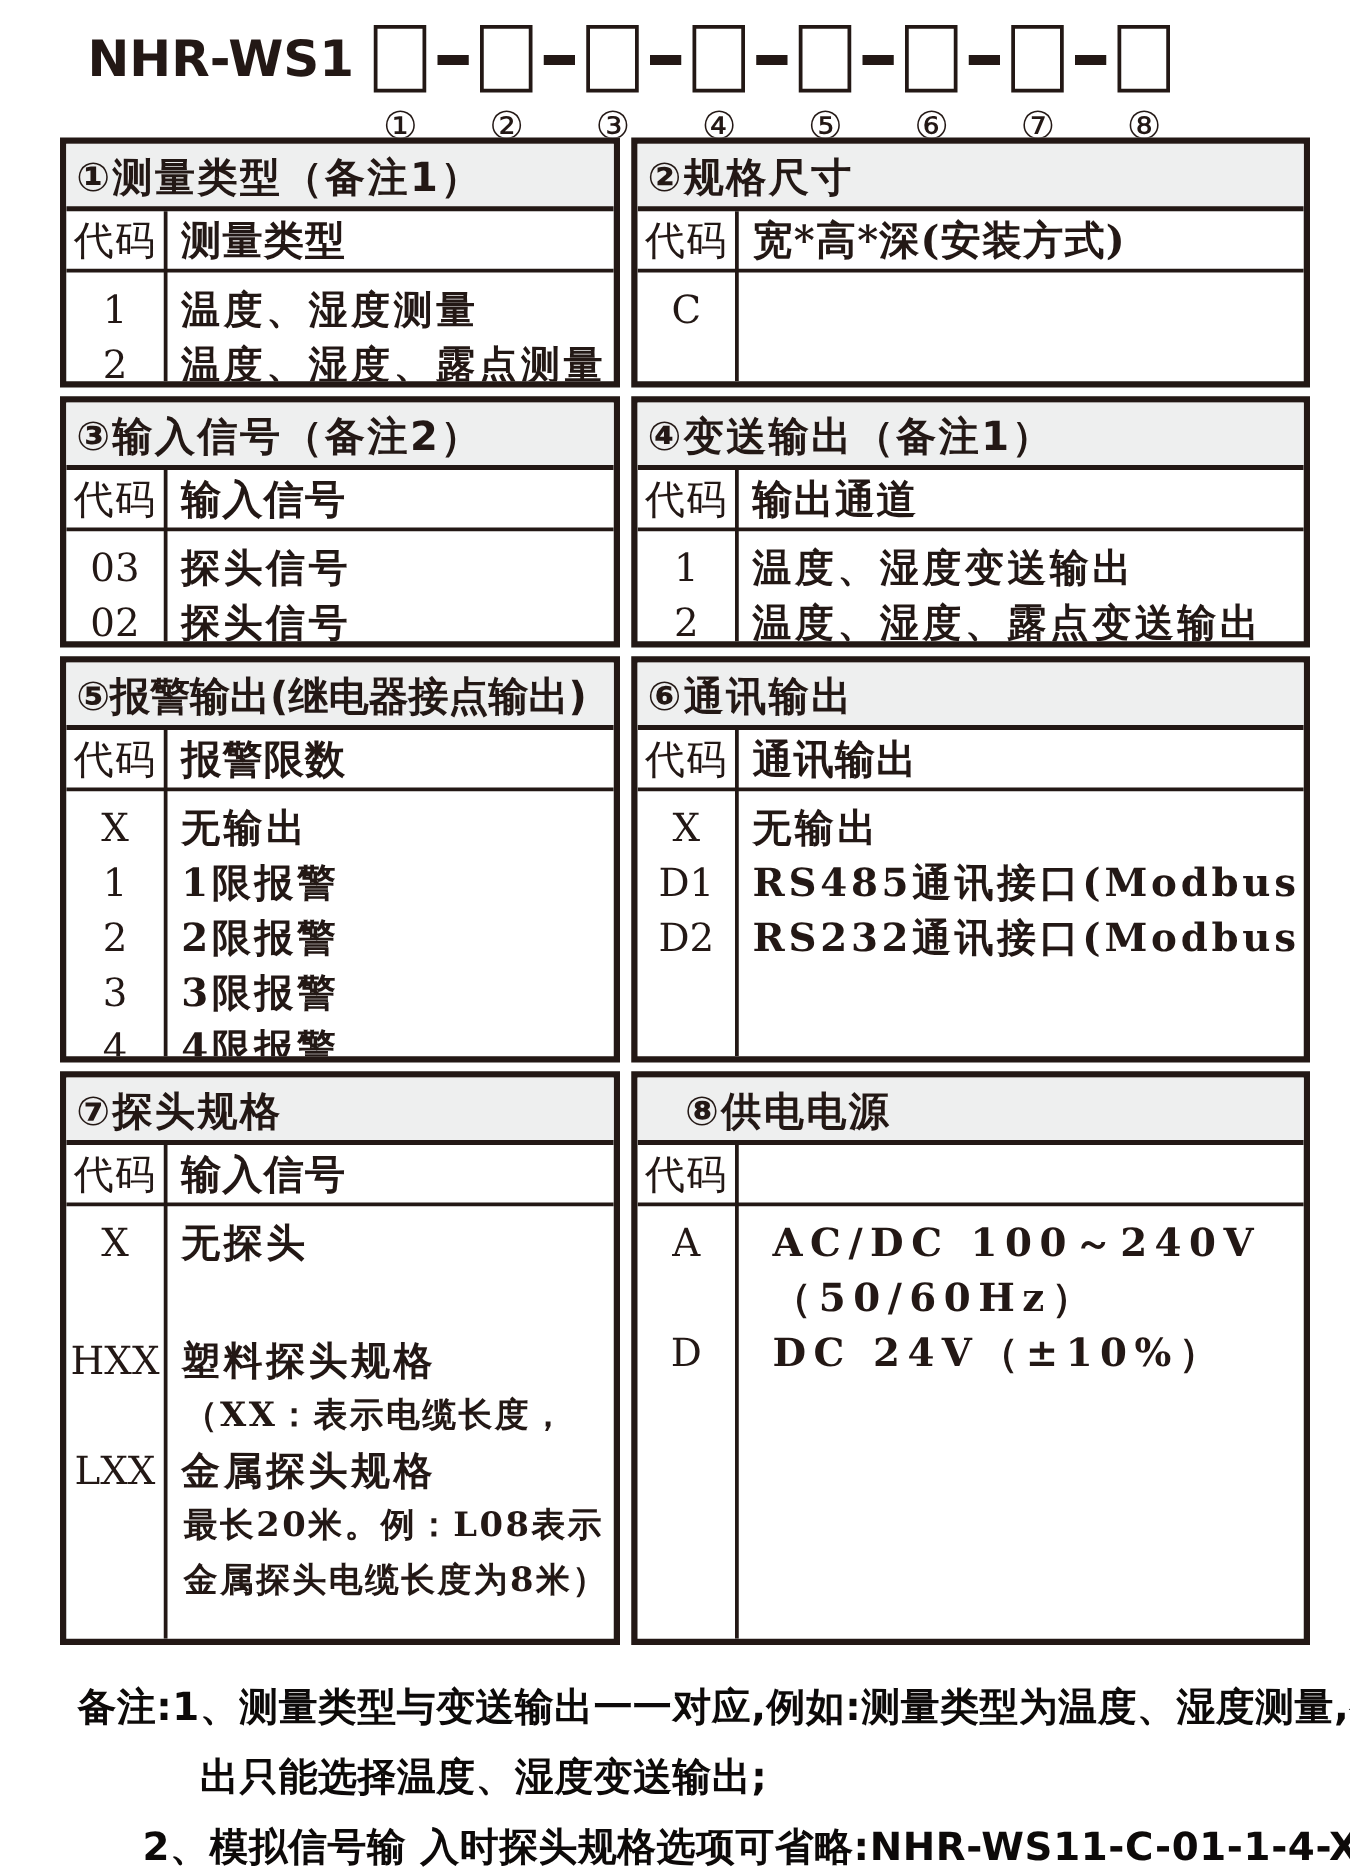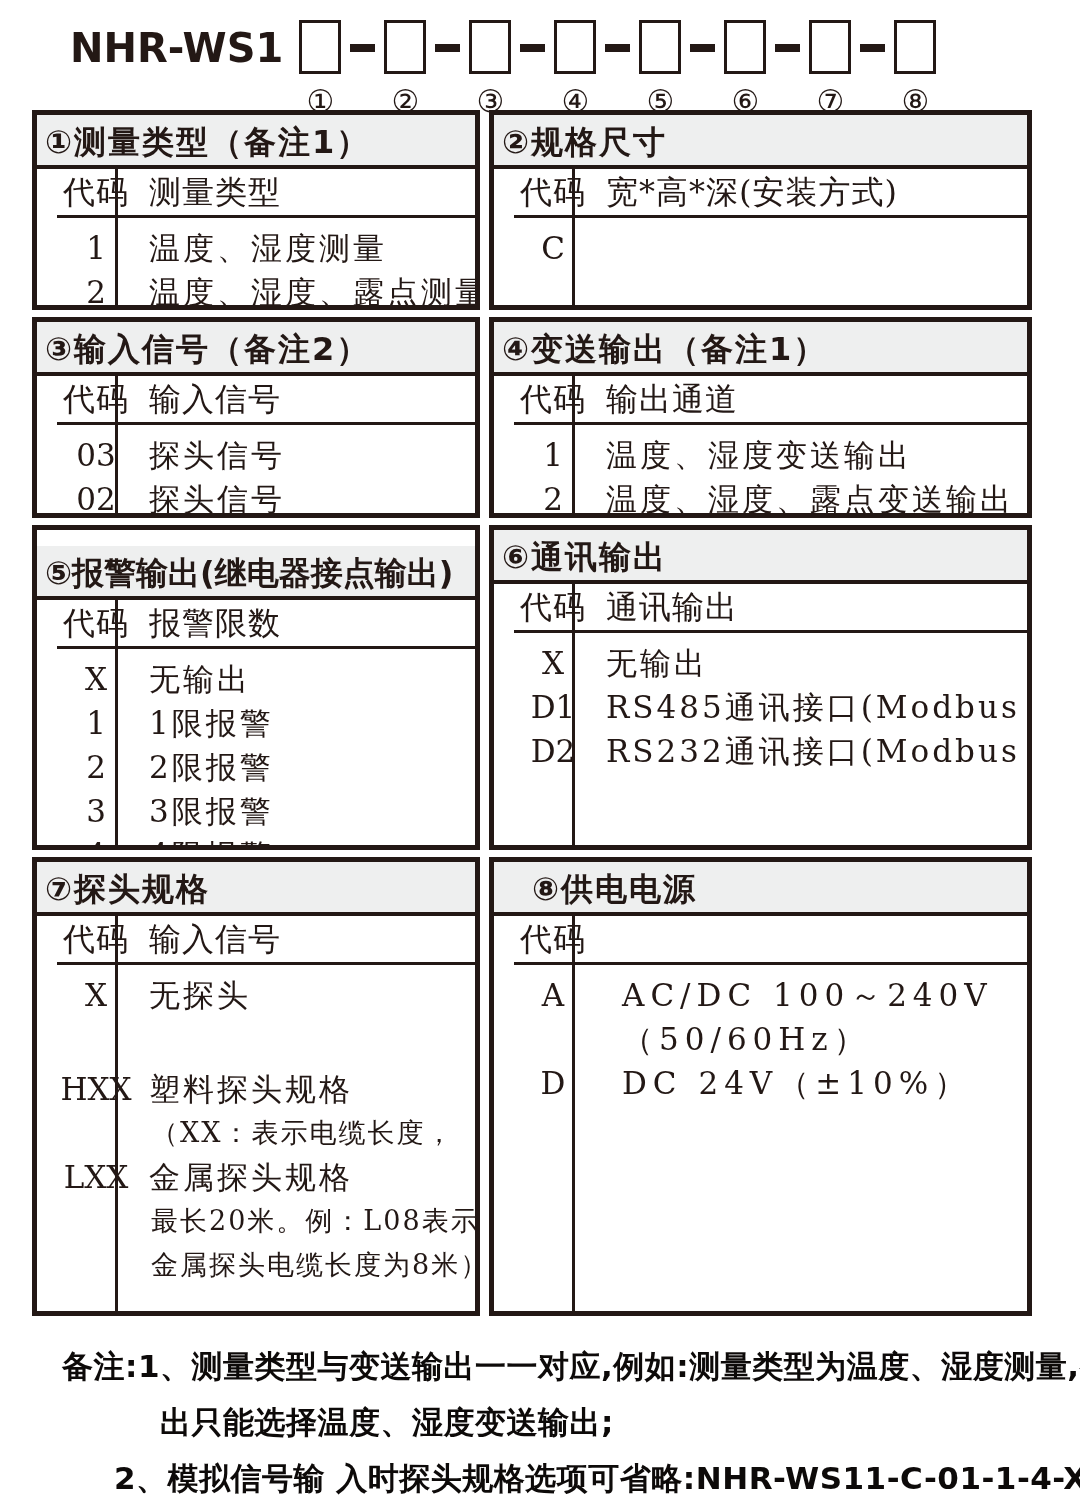--- a/index.html
+++ b/index.html
@@ -20,53 +20,53 @@
     font-weight:bold; font-size:40px; line-height:56px;
     letter-spacing:0px; margin-right:14px;
   }
   .pos { display:flex; flex-direction:column; align-items:center; width:46px; }
   .pos-box { width:42px; height:54px; border:3px solid #231815; background:#fff; }
   .pos-num { margin-top:10px; font-size:31px; line-height:34px; }
   .dash { width:25px; height:8px; background:#231815; margin:24px 7px 0 7px; }
 
   
   .codetable {
-    position:absolute; left:32px; top:110px; width:1000px;
+    position:absolute; left:48px; top:110px; width:1000px;
     display:grid;
     grid-template-columns:448px 543px;
     grid-template-rows:200px 201px 325px 459px;
     column-gap:9px; row-gap:7px;
   }
   .section {
     border:5px solid #231815; background:#fff;
     display:flex; flex-direction:column; overflow:hidden;
   }
   .sec-title {
     background:#eeefef; border-bottom:4px solid #231815;
     font-family:"DejaVu Sans", sans-serif; font-weight:bold;
     font-size:32px; line-height:50px; height:54px;
     padding:2px 0 0 8px; letter-spacing:2px; white-space:nowrap;
   }
-  .sec-title.tight { letter-spacing:0px;margin-top:16px; }
+  .sec-title.tight { letter-spacing:0px; }
   .sec-title.pad-big { padding-left:38px; }
-  .sec-body { position:relative; flex:1;padding-left:20px; }
+  .sec-body { position:relative; flex:1; }
   .sec-body::before {
     content:""; position:absolute; left:78px; top:0; bottom:0;
     width:3px; background:#231815;
   }
   .row { display:flex; min-height:44px; align-items:center; }
   .row.head { min-height:49px; border-bottom:3px solid #231815; }
   .row.head + .row, .row.head + .spacer { margin-top:8px; }
   .code {
     width:78px; flex-shrink:0; text-align:center;
     font-size:31px; line-height:38px;
   }
   .desc {
     flex:1; padding-left:14px; font-size:31px; line-height:38px;
-    letter-spacing:3px; white-space:nowrap;
+    letter-spacing:3px; white-space:nowrap;font-weight:bold;
   }
   .row.head .code, .row.head .desc { font-size:32px; letter-spacing:1px; }
   .spacer { height:50px; }
   .row.note { min-height:44px; }
   .row.note .desc { font-size:27px; letter-spacing:2px; padding-left:16px; }
   .desc.wide { padding-left:30px; letter-spacing:6px; }
 
   
   .notes {
     position:absolute; left:62px; top:1338px; width:980px;

